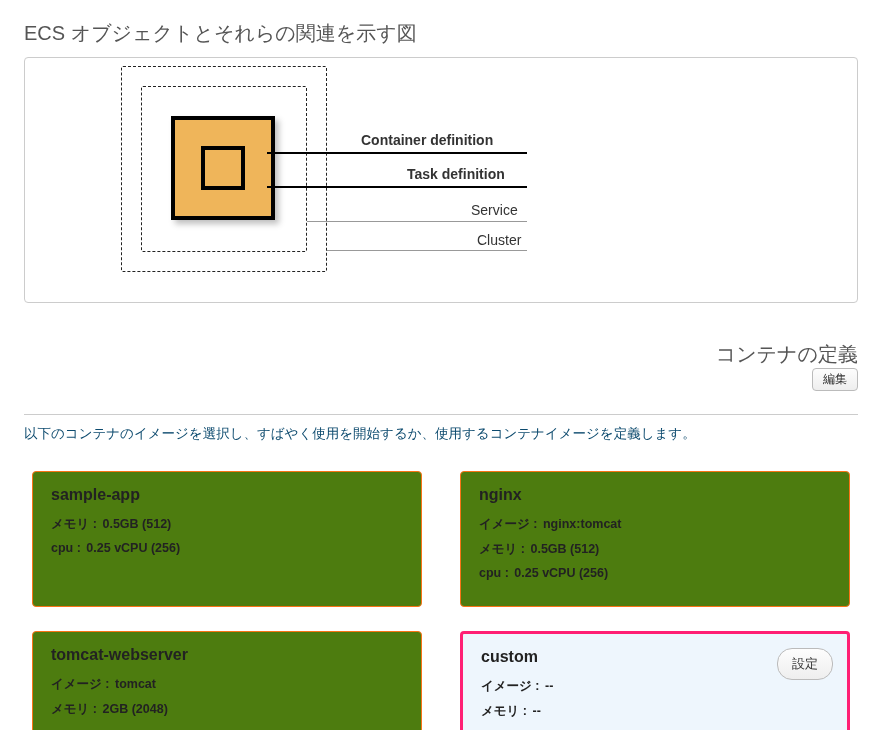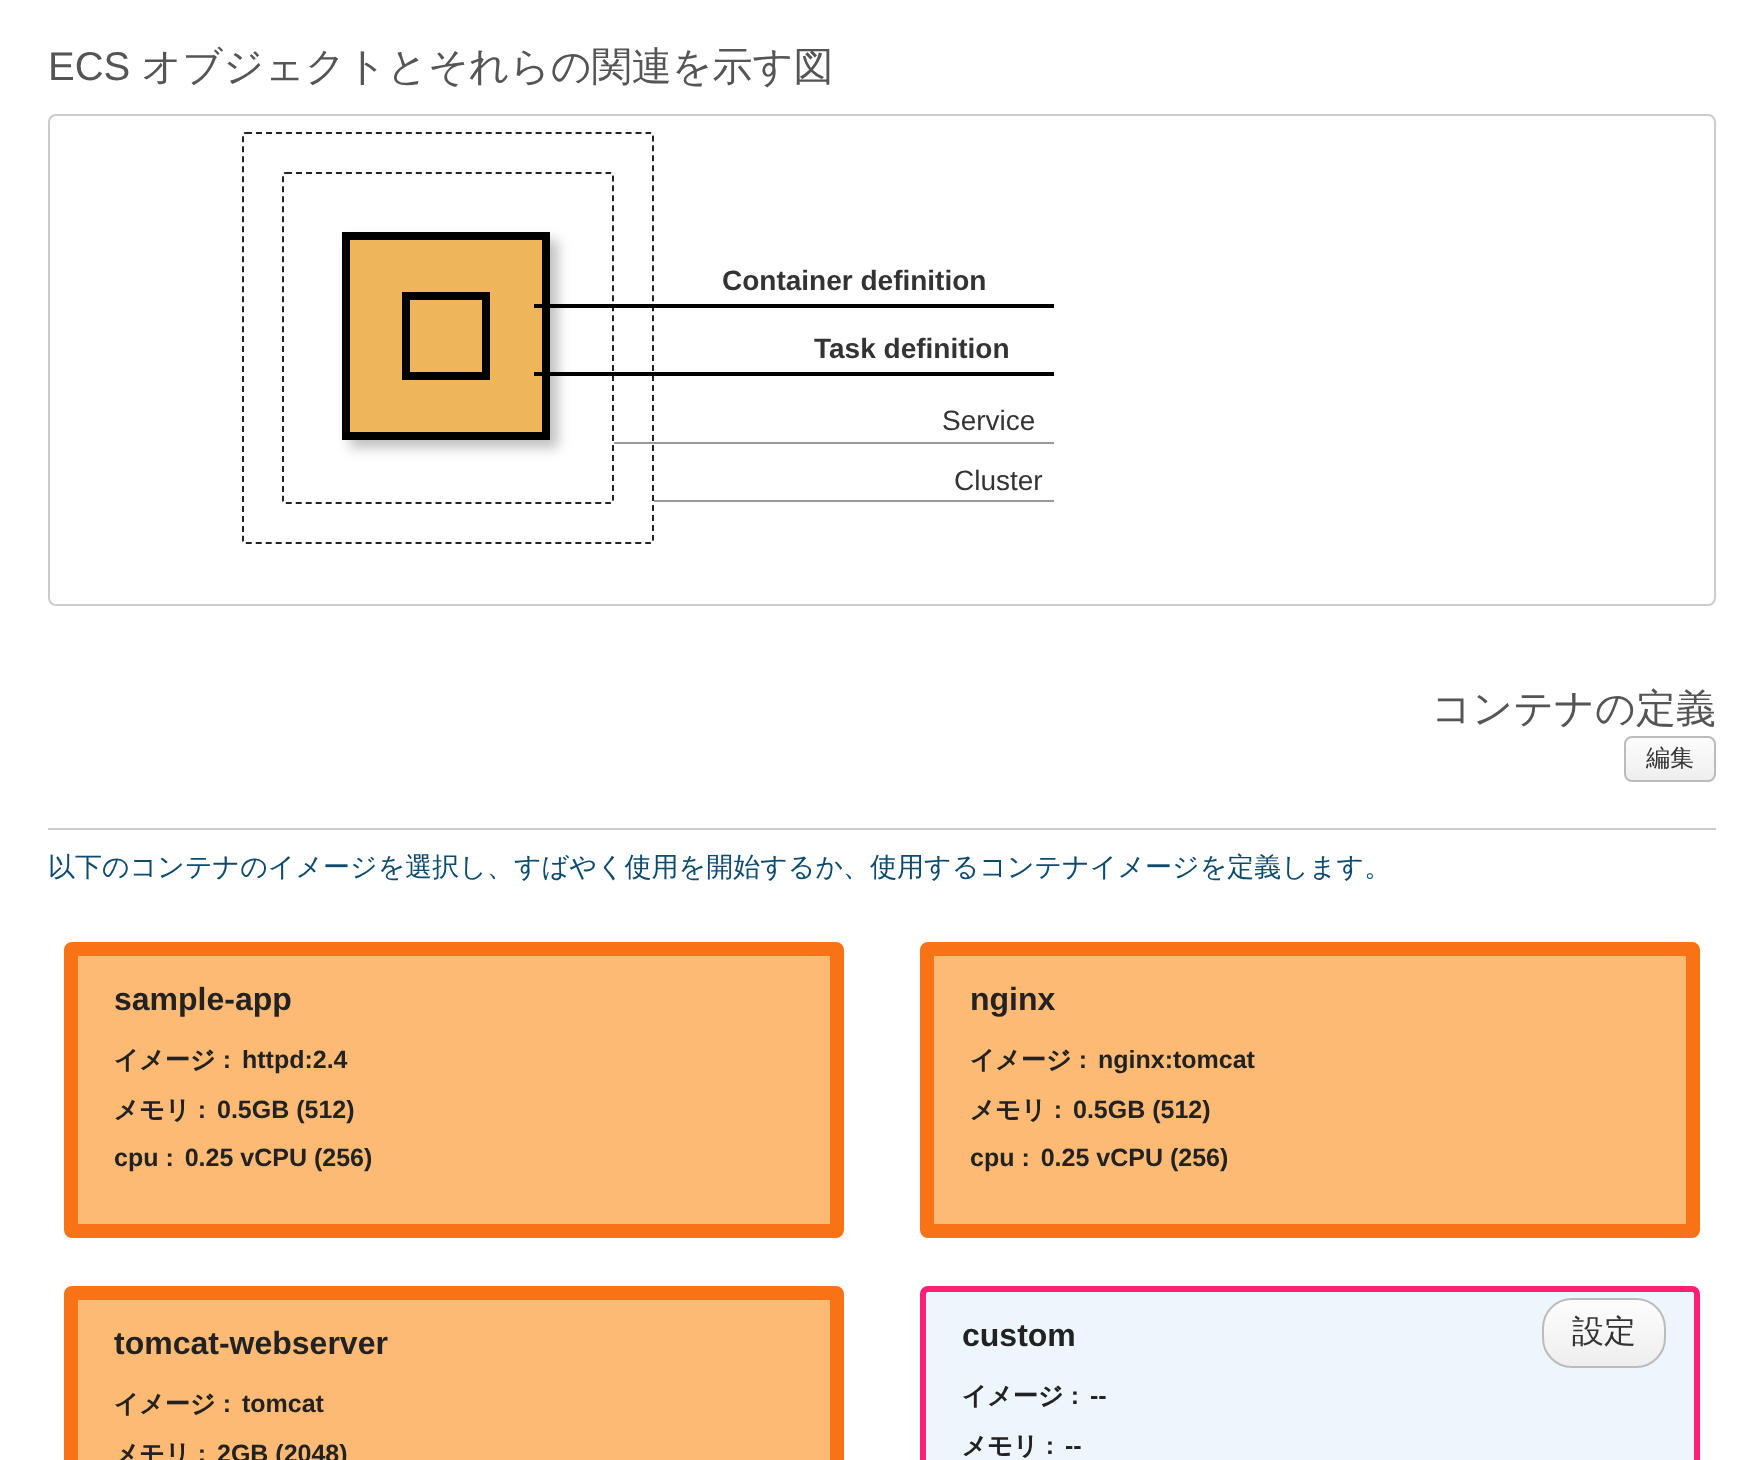--- a/index.html
+++ b/index.html
@@ -106,23 +106,23 @@
     font-size: 13.5px;
     color: #0c4a6e;
   }
   .card-grid {
     display: grid;
     grid-template-columns: 1fr 1fr;
     gap: 24px 38px;
     padding: 0 8px;
   }
   .card {
-    border: 7px solid #f97316;
+    border: 1px solid #f97316;
     border-radius: 4px;
-    background: #fdba74;
+    background: #4d7c0f;
     padding: 14px 18px 18px;
   }
   .card.highlight {
     border: 3px solid #ff1f74;
     background: #eef6fd;
     position: relative;
   }
   .card-title {
     font-size: 16px;
     font-weight: bold;
@@ -133,22 +133,22 @@
     font-size: 12.5px;
     color: #222;
     font-weight: bold;
     margin: 8px 0;
   }
   .card .row .lbl { font-weight: bold; }
   .card .row .val { font-weight: bold; margin-left: 2px; }
   .settings-btn {
     position: absolute;
     right: 14px;
-    top: 3px;
-    font-size: 16px;
+    top: 14px;
+    font-size: 13px;
     padding: 6px 14px;
     border: 1px solid #bbb;
     border-radius: 15px;
     background: linear-gradient(#fdfdfd, #eee);
     color: #333;
     cursor: pointer;
   }
 </style>
 </head>
 <body>
@@ -175,21 +175,20 @@
 
 <div class="def-header">
   <h2 class="def-title">コンテナの定義</h2>
   <button class="edit-btn">編集</button>
 </div>
 <p class="def-sub">以下のコンテナのイメージを選択し、すばやく使用を開始するか、使用するコンテナイメージを定義します。</p>
 
 <div class="card-grid" id="card-grid">
     <div class="card">
       <div class="card-title">sample-app</div>
-      <div class="row"><span class="lbl">イメージ :</span><span class="val"> httpd:2.4</span></div>
       <div class="row"><span class="lbl">メモリ :</span><span class="val"> 0.5GB (512)</span></div>
       <div class="row"><span class="lbl">cpu :</span><span class="val"> 0.25 vCPU (256)</span></div>
     </div>
     <div class="card">
       <div class="card-title">nginx</div>
       <div class="row"><span class="lbl">イメージ :</span><span class="val"> nginx:tomcat</span></div>
       <div class="row"><span class="lbl">メモリ :</span><span class="val"> 0.5GB (512)</span></div>
       <div class="row"><span class="lbl">cpu :</span><span class="val"> 0.25 vCPU (256)</span></div>
     </div>
     <div class="card">

